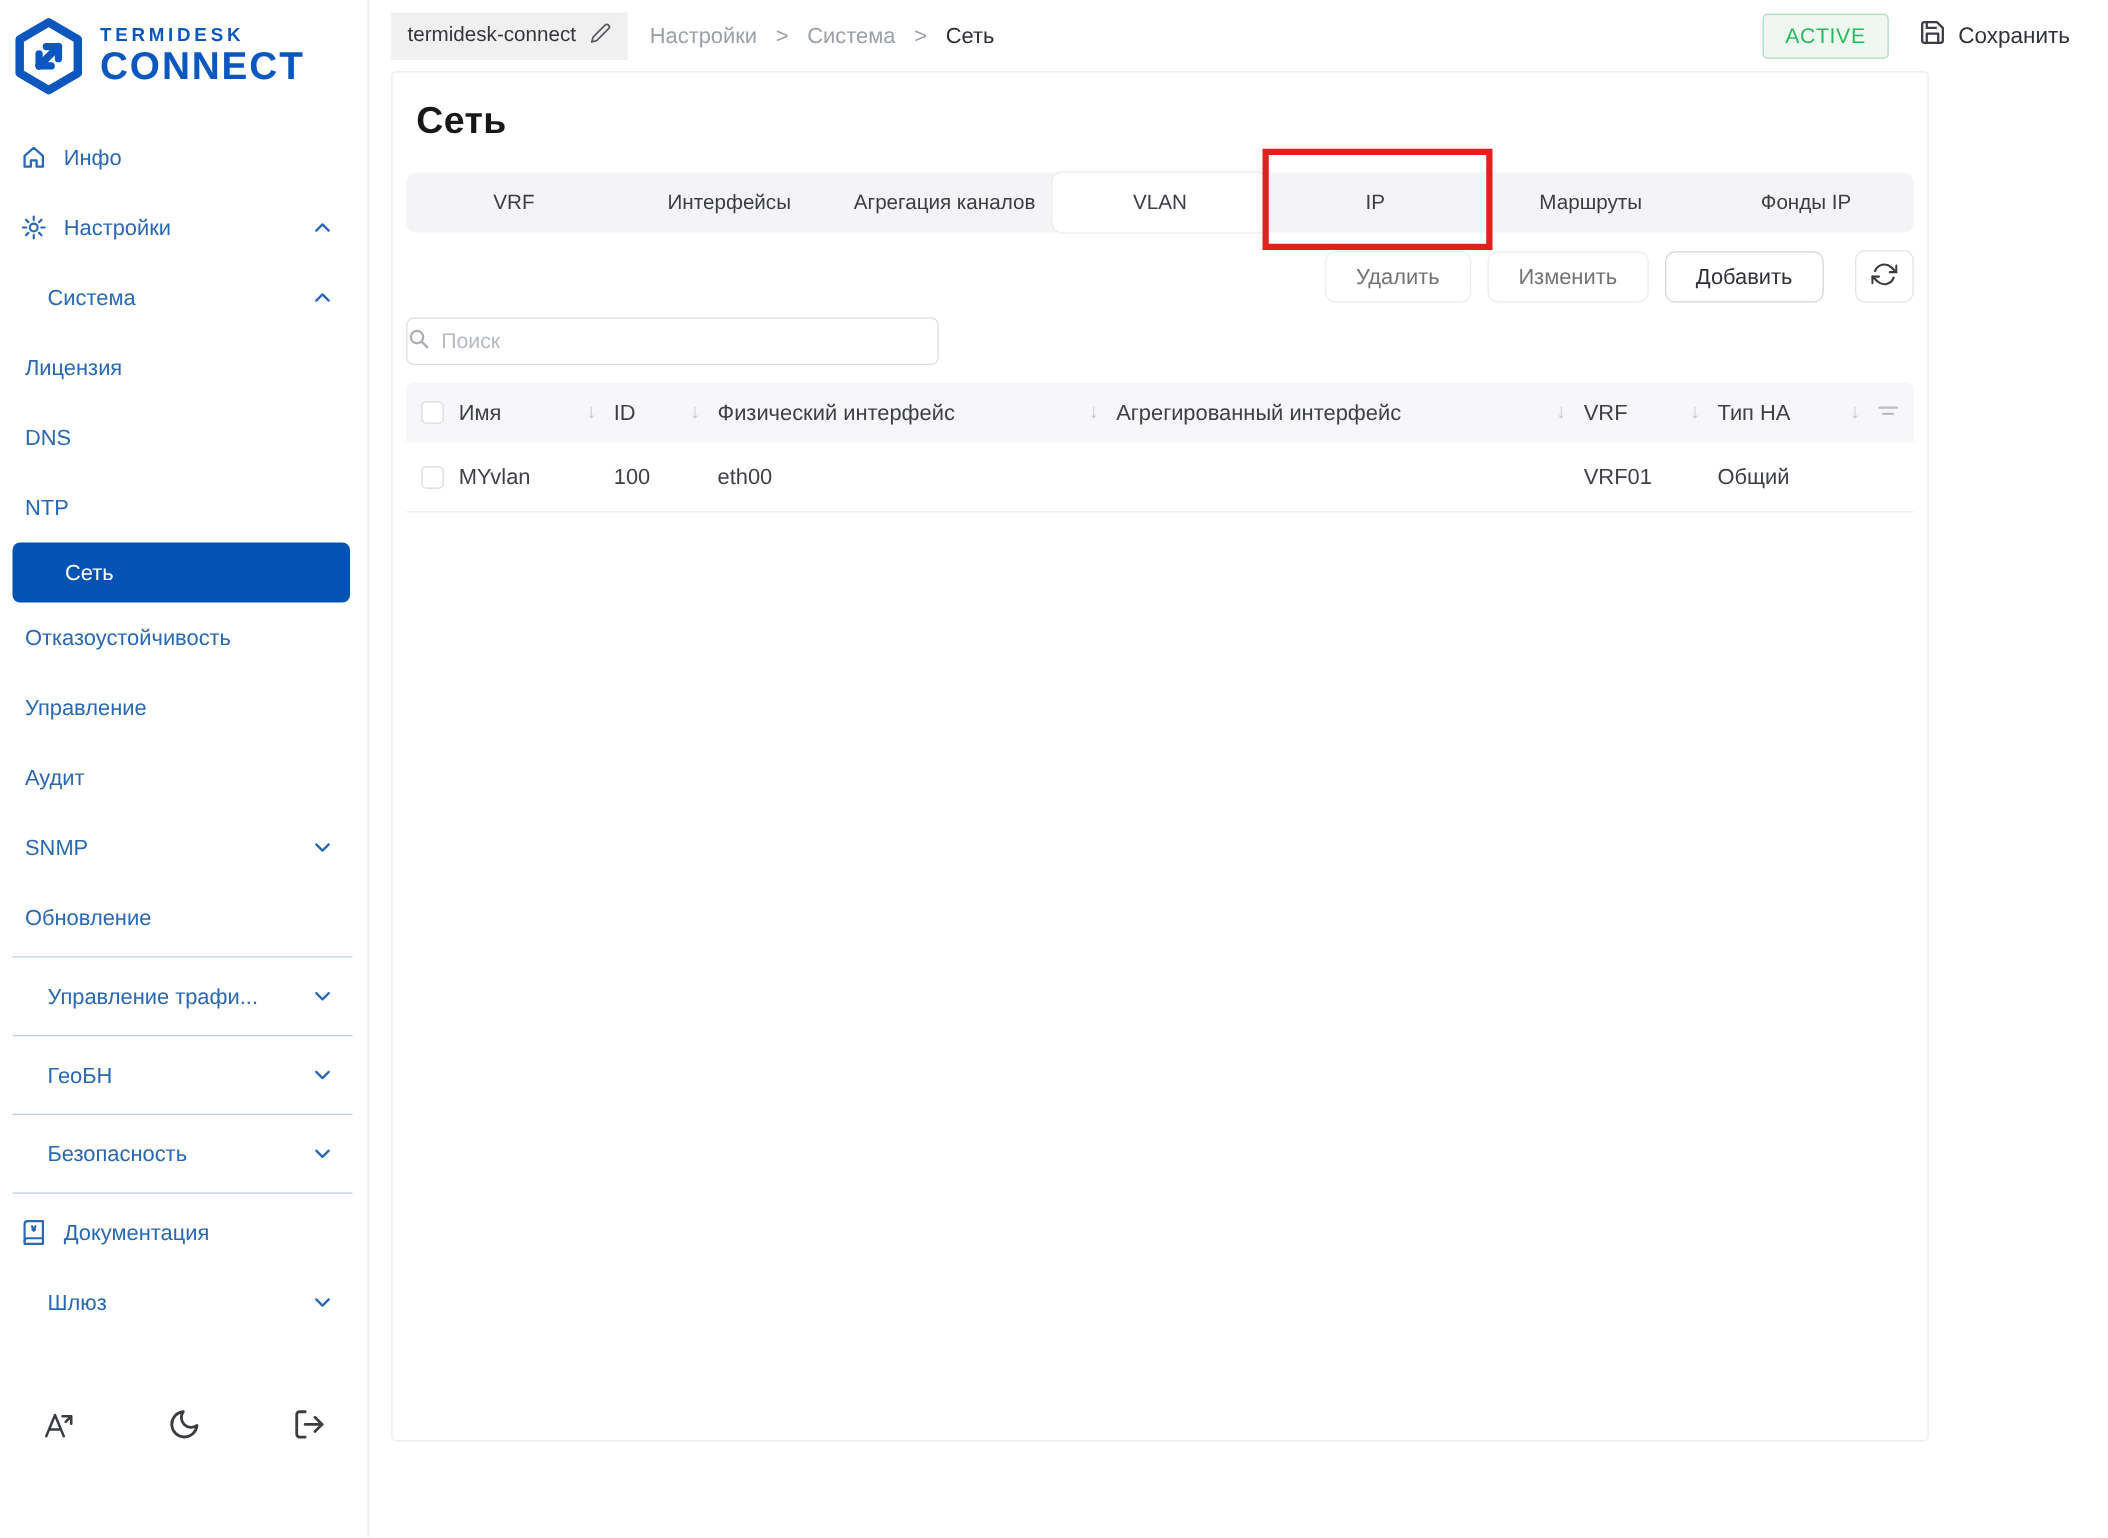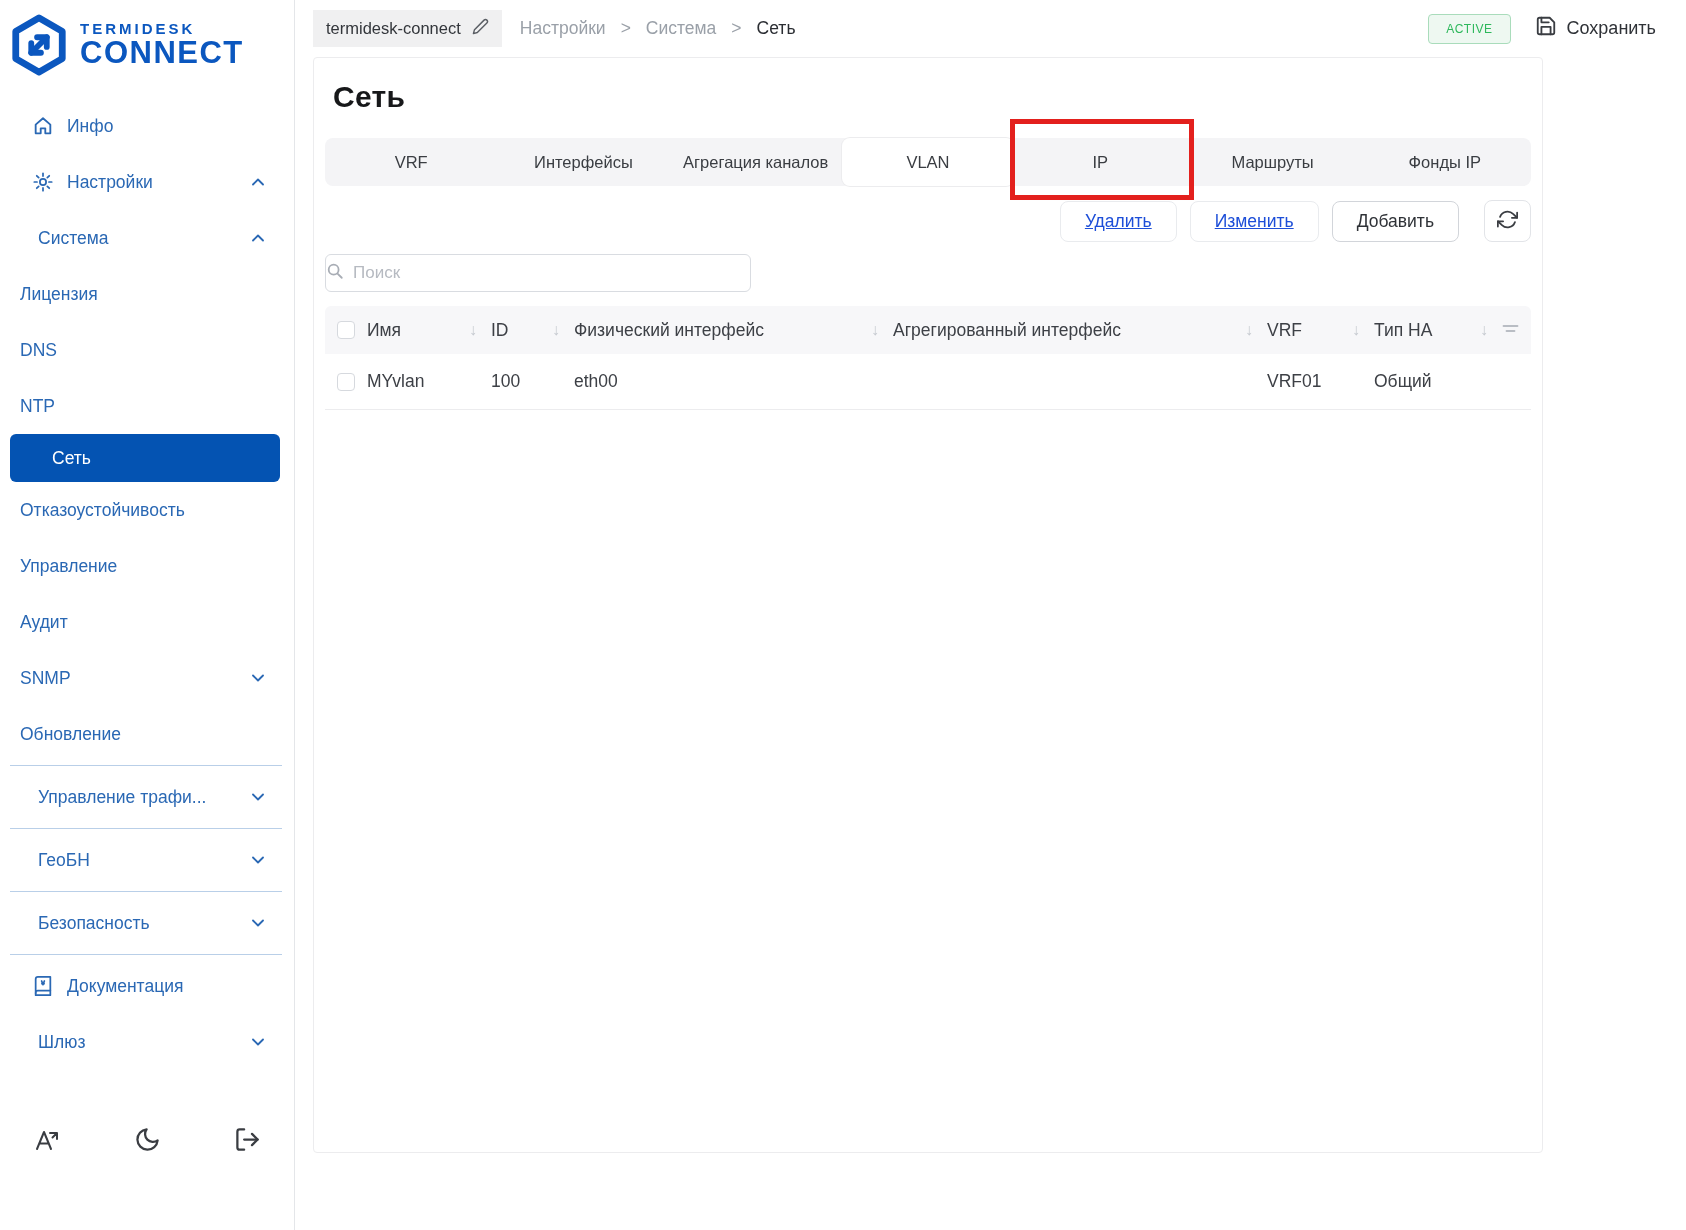--- a/index.html
+++ b/index.html
@@ -22,21 +22,21 @@
   .brand-text { display:flex; flex-direction:column; line-height:1.05; }
   .brand-line1 { color:#0b57bf; font-weight:700; font-size:15px; letter-spacing:3px; }
   .brand-line2 { color:#0b57bf; font-weight:700; font-size:31px; letter-spacing:1.5px; }
 
   .nav { flex:1 1 auto; padding-top:8px; }
   .nav-item {
     height:56px; display:flex; align-items:center; gap:13px;
     color:#2a68b4; font-size:17.5px; cursor:pointer; padding-right:26px;
   }
   .nav-item .nav-ico { width:22px; height:22px; flex:0 0 22px; display:flex; }
-  .lvl0 { padding-left:32px; }
+  .lvl0 { padding-left:16px; }
   .lvl1 { padding-left:38px; }
   .lvl2 { padding-left:20px; }
   .nav-item.selected {
     background:#0453b2; color:#fff; border-radius:6px;
     margin-left:10px; margin-right:14px; padding-left:42px; padding-right:12px; height:48px;
   }
   .chev { margin-left:auto; width:20px; height:20px; display:flex; }
   .nav-divider { height:1px; background:#b9cfe8; margin:3px 12px 3px 10px; }
 
   .sidebar-footer {
@@ -52,21 +52,21 @@
   .host-chip {
     background:#f0f0f1; border-radius:0; padding:8px 13px;
     font-size:16.5px; color:#33363b; display:flex; align-items:center; gap:11px; cursor:pointer;
   }
   .breadcrumb { display:flex; align-items:center; gap:15px; font-size:17.5px; color:#9aa0a8; }
   .breadcrumb .crumb { cursor:pointer; }
   .breadcrumb .current { color:#2b2e33; cursor:default; }
   .topbar-right { margin-left:auto; display:flex; align-items:center; gap:24px; }
   .badge {
     color:#2eb85c; background:#eef8f1; border:1px solid #a9dcbb; border-radius:4px;
-    padding:7px 17px; font-size:12px; letter-spacing:.5px;
+    padding:7px 17px; font-size:17px; letter-spacing:.5px;
   }
   .save-btn { display:flex; align-items:center; gap:10px; font-size:18px; color:#2f3237; cursor:pointer; background:none; border:none; font-family:inherit; }
 
   .card {
     margin:0 133px 0 18px; border:1px solid #ececee; border-radius:4px;
     height:1096px; padding:10px 11px; position:relative; background:#fff;
   }
   .page-title { font-size:30px; font-weight:700; color:#17181a; margin:12px 0 24px 8px; letter-spacing:.3px; }
 
   .tabbar {
@@ -81,21 +81,21 @@
   .red-box {
     position:absolute; left:-4px; right:-8px; top:-19px; bottom:-14px;
     border:5px solid #e3201d; z-index:3; pointer-events:none;
   }
 
   .actions { display:flex; justify-content:flex-end; align-items:center; gap:13px; margin:14px 0 12px; }
   .btn {
     border:1px solid #e2e4e8; border-radius:8px; background:#fff;
     font-size:17.5px; padding:9px 24px; color:#2f3237; font-family:inherit; cursor:pointer;
   }
-  .btn.disabled { color:#1d4ed8; border-color:#e9ebee;text-decoration:underline; }
+  .btn.disabled { color:#737373; border-color:#e9ebee; }
   .btn.primary { border-color:#d2d5da; }
   .btn-refresh {
     width:47px; height:42px; display:flex; align-items:center; justify-content:center;
     border:1px solid #e2e4e8; border-radius:8px; background:#fff; margin-left:12px; cursor:pointer;
   }
 
   .search-box {
     width:426px; height:38px; border:1px solid #d9dce1; border-radius:6px;
     display:flex; align-items:center; gap:9px; padding:0 0; margin:6px 0 14px;
   }

